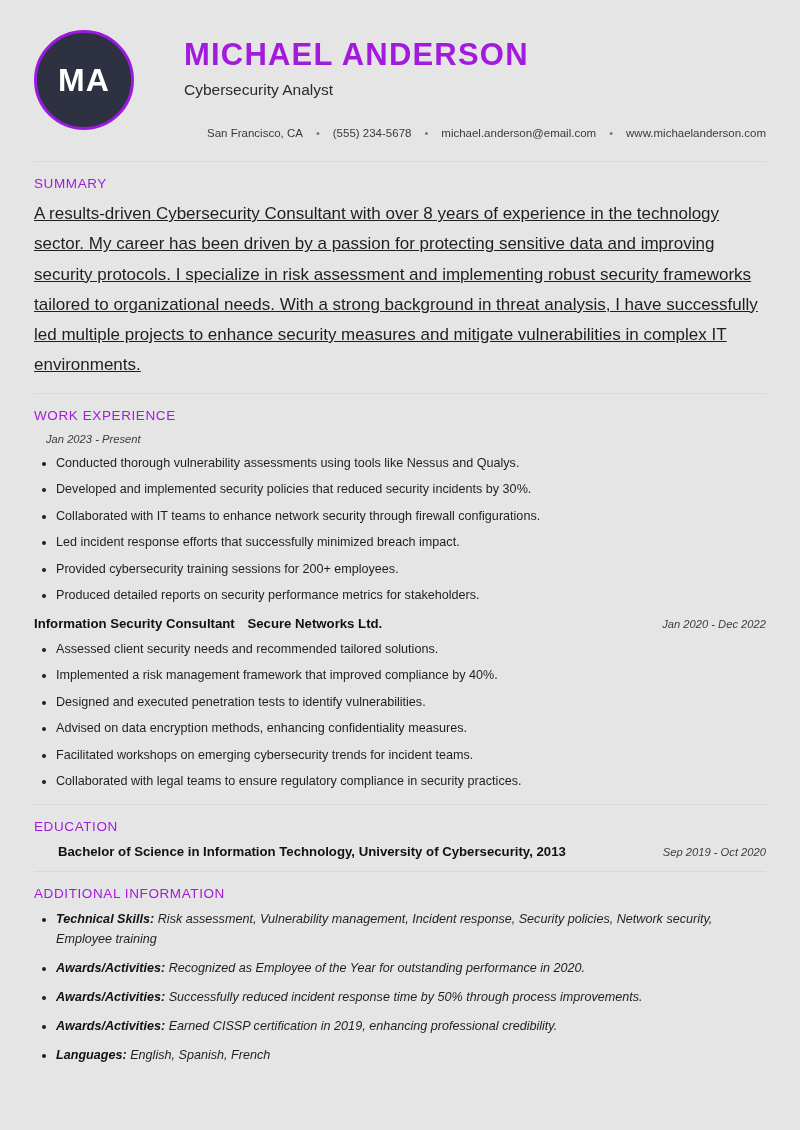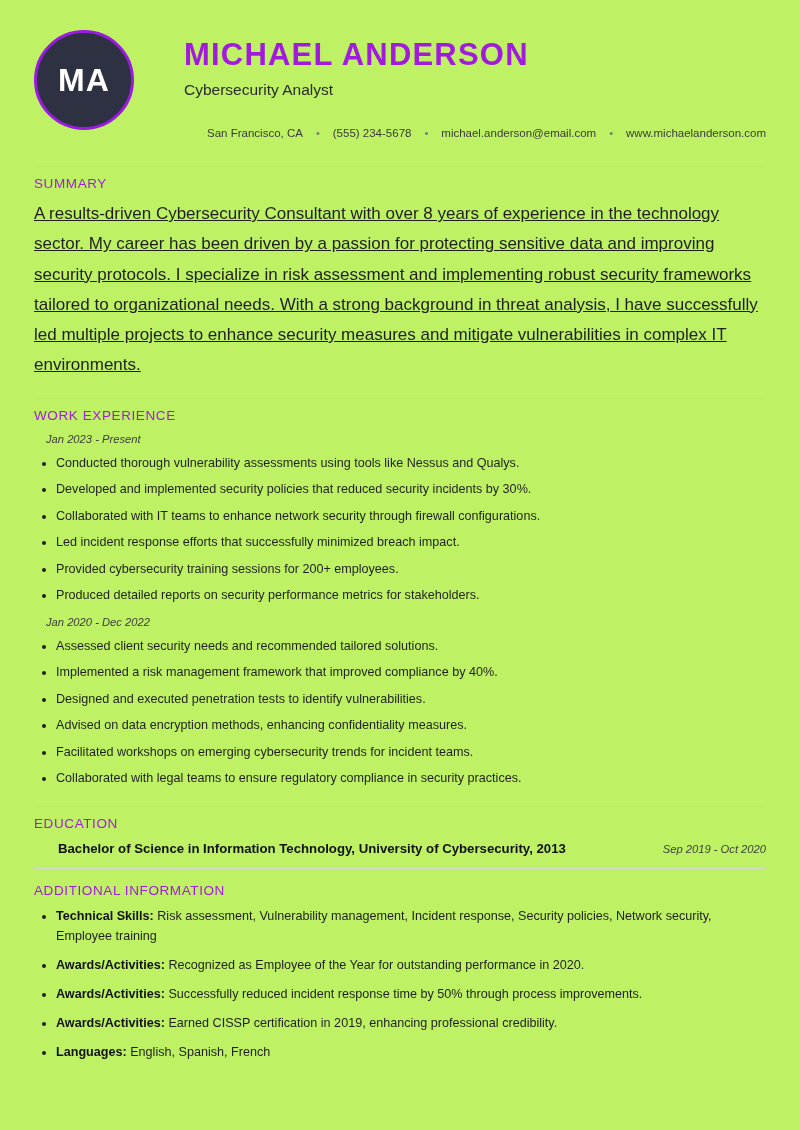--- a/index.html
+++ b/index.html
@@ -12,21 +12,21 @@
     min-height: 1130px;
     font-family: "Liberation Sans", sans-serif;
     color: #1a1a1a;
     -webkit-font-smoothing: antialiased;
   }
   .page {
     width: 800px;
     min-height: 1130px;
     box-sizing: border-box;
     padding: 28px 34px 40px 34px;
-    background: #bef264;
+    background: #e5e5e5;
     position: relative;
   }
 
   
   .header {
     display: flex;
     align-items: flex-start;
     gap: 18px;
     padding-bottom: 10px;
   }
@@ -146,20 +146,21 @@
   }
   .edu-degree {
     font-size: 13.2px;
     font-weight: bold;
     color: #111;
   }
 
   ul.info-list {
     margin: 6px 0 0 0;
     padding-left: 22px;
+    font-style: italic;
   }
   ul.info-list li {
     font-size: 12.6px;
     line-height: 1.6;
     margin-bottom: 9px;
     color: #1f1f1f;
   }
   .info-label { font-weight: bold; color: #111; }
 </style>
 </head>
@@ -207,20 +208,24 @@
         <li>Developed and implemented security policies that reduced security incidents by 30%.</li>
         <li>Collaborated with IT teams to enhance network security through firewall configurations.</li>
         <li>Led incident response efforts that successfully minimized breach impact.</li>
         <li>Provided cybersecurity training sessions for 200+ employees.</li>
         <li>Produced detailed reports on security performance metrics for stakeholders.</li>
       </ul>
     </div>
 
     <div>
       <div class="job-head">
+        <div class="job-title">
+          <span>Information Security Consultant</span>
+          <span class="job-company">Secure Networks Ltd.</span>
+        </div>
         <div class="job-date">Jan 2020 - Dec 2022</div>
       </div>
       <ul class="bullets">
         <li>Assessed client security needs and recommended tailored solutions.</li>
         <li>Implemented a risk management framework that improved compliance by 40%.</li>
         <li>Designed and executed penetration tests to identify vulnerabilities.</li>
         <li>Advised on data encryption methods, enhancing confidentiality measures.</li>
         <li>Facilitated workshops on emerging cybersecurity trends for incident teams.</li>
         <li>Collaborated with legal teams to ensure regulatory compliance in security practices.</li>
       </ul>

